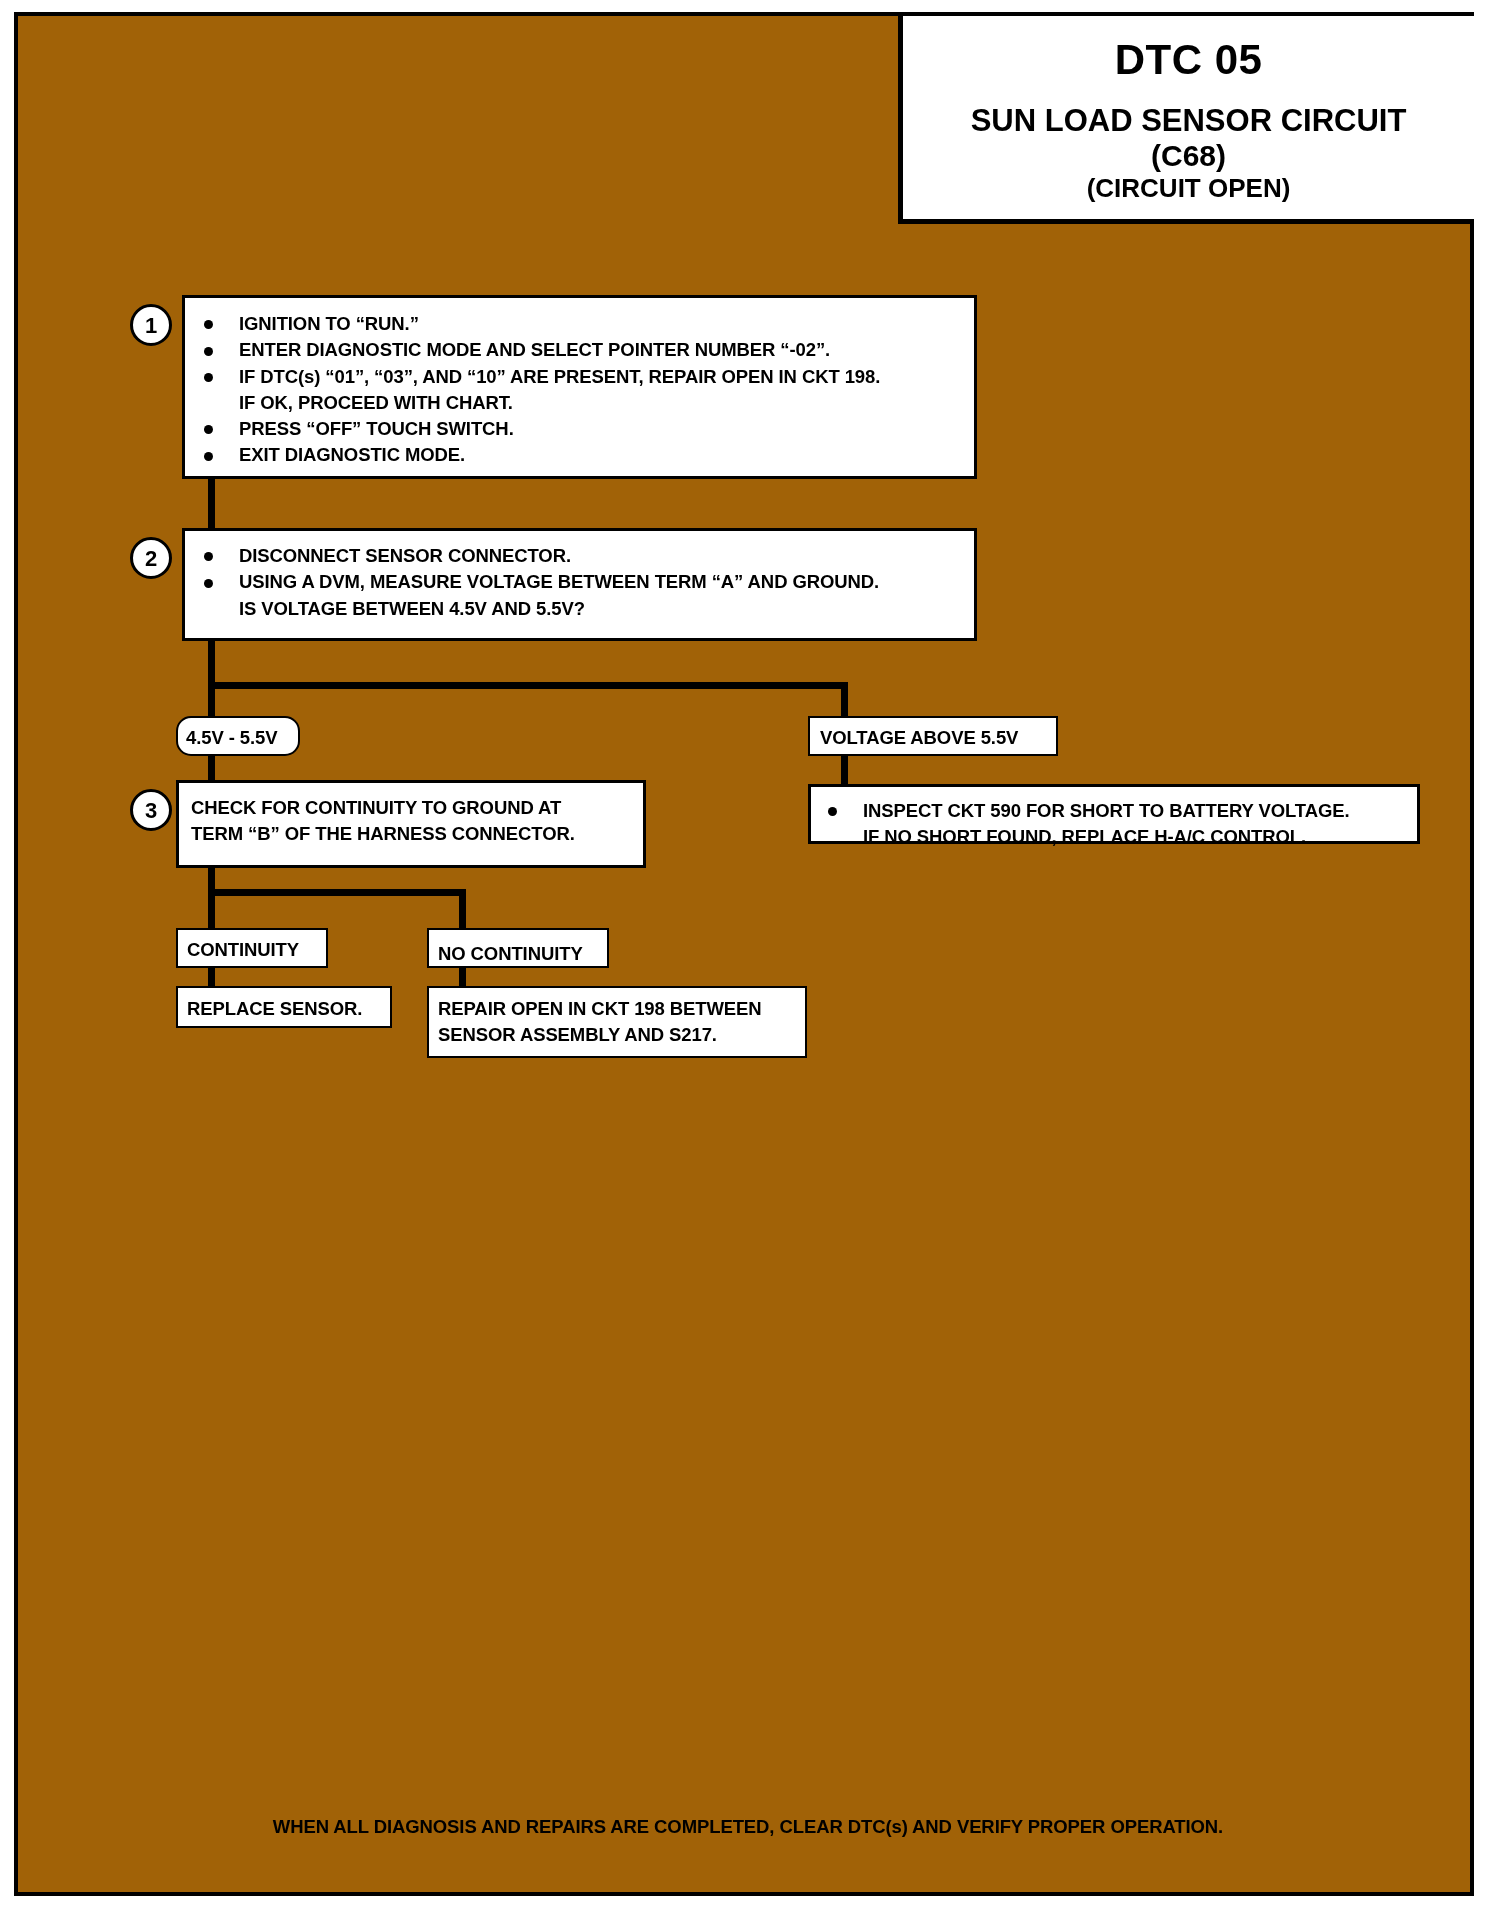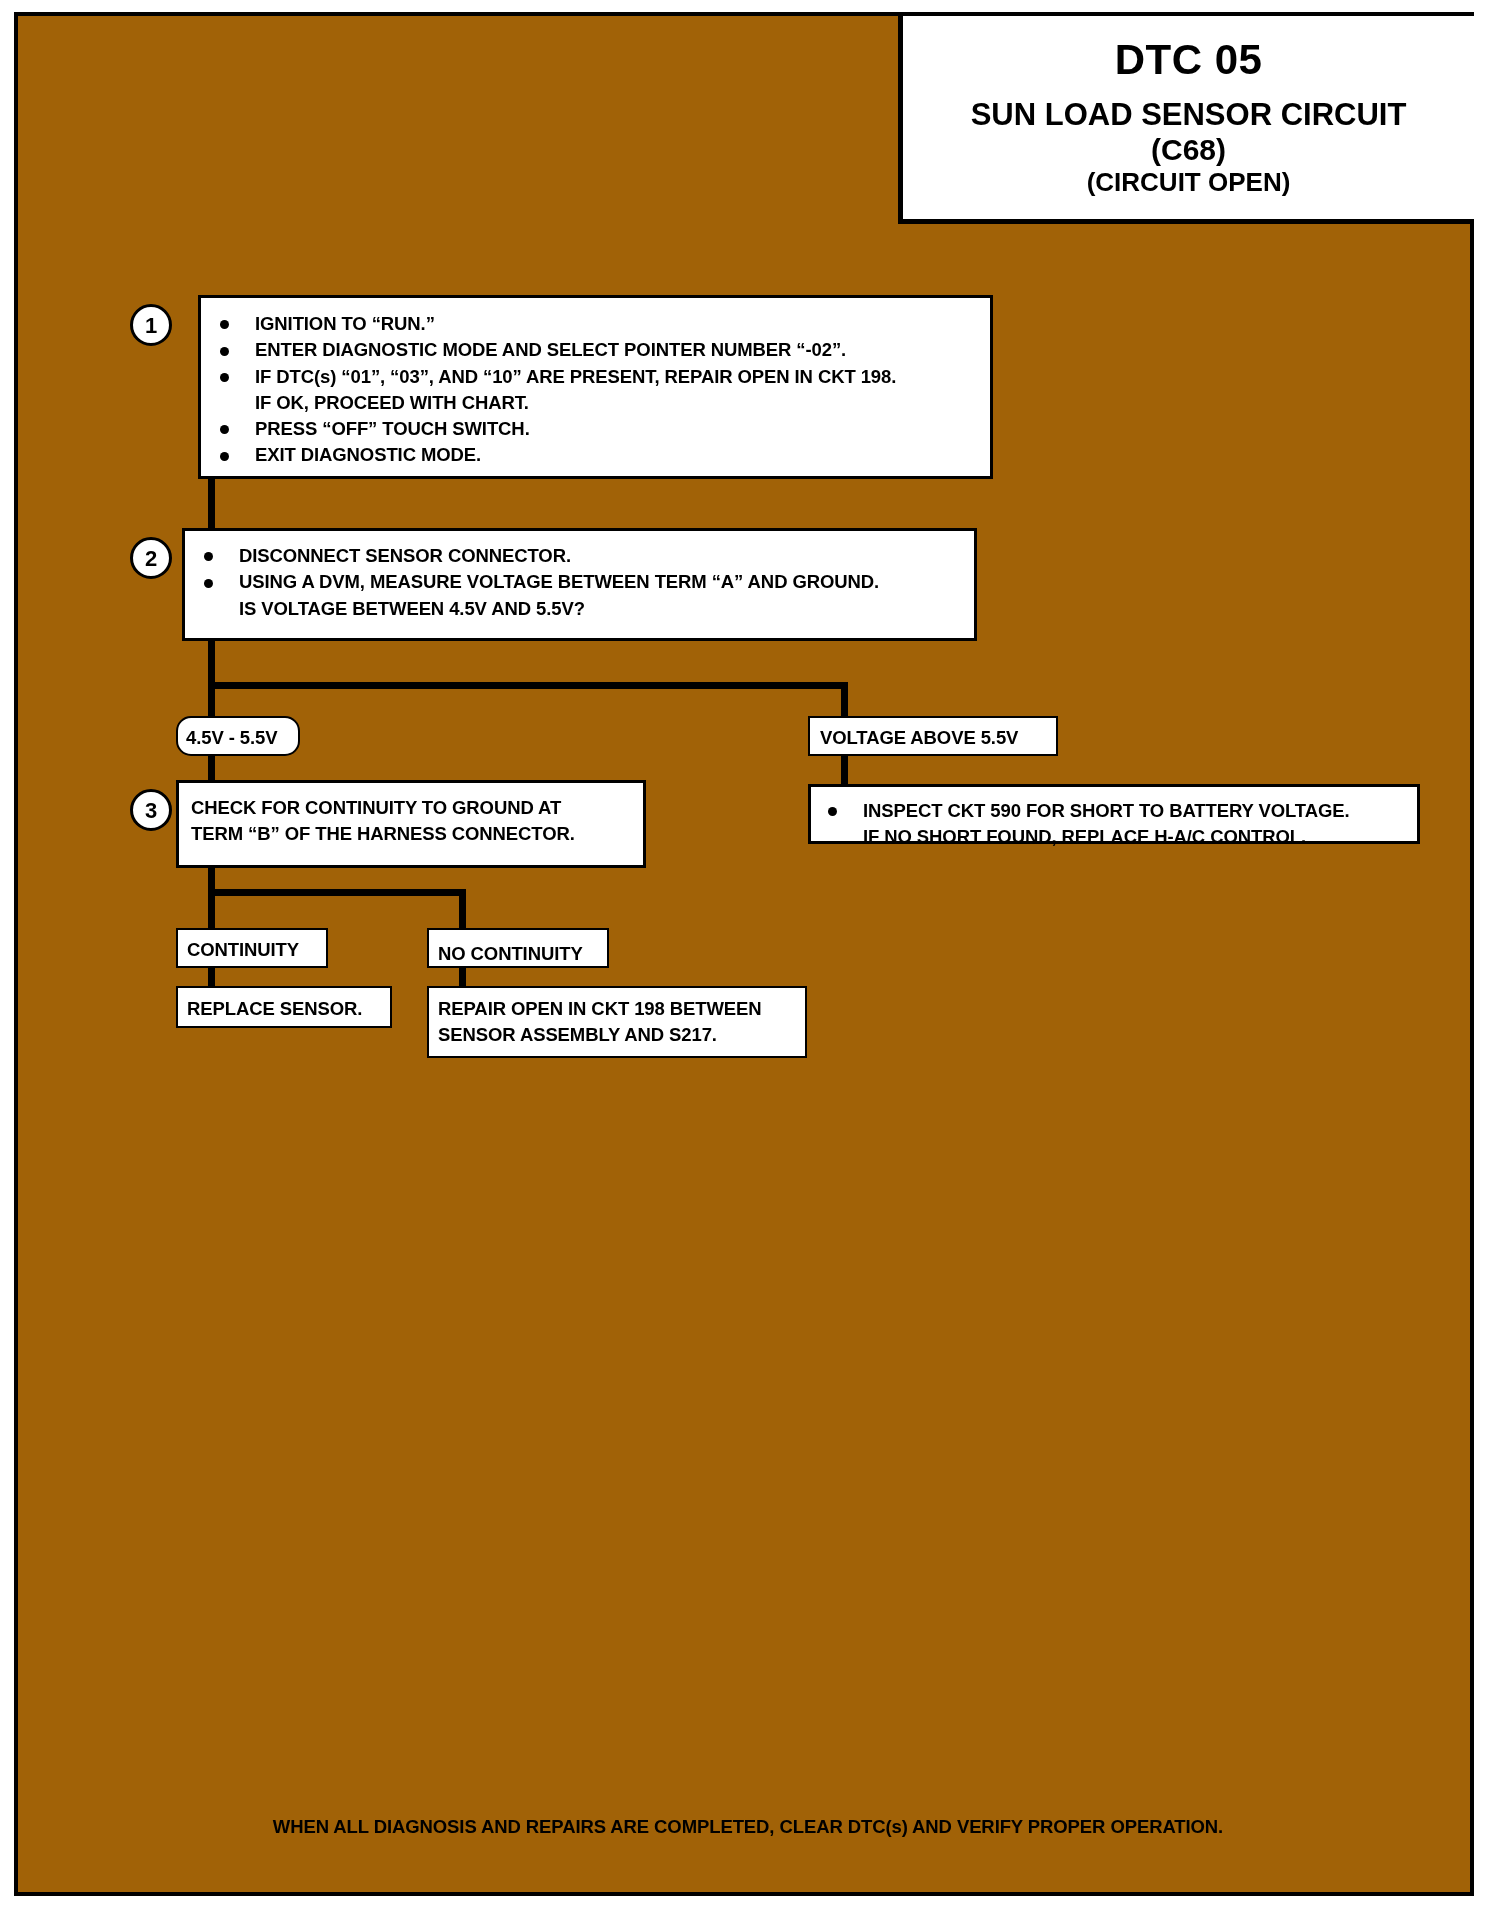--- a/index.html
+++ b/index.html
@@ -41,21 +41,21 @@
     font-size: 42px;
     font-weight: bold;
     letter-spacing: 0.5px;
     line-height: 1.12;
   }
   #circuit-name {
     font-size: 31px;
     font-weight: bold;
     letter-spacing: 0px;
     line-height: 1.15;
-    margin-top: 14px;
+    margin-top: 20px;
   }
   #connector-id {
     font-size: 30px;
     font-weight: bold;
     line-height: 1.1;
   }
   #circuit-state {
     font-size: 26px;
     font-weight: bold;
     line-height: 1.15;
@@ -151,21 +151,21 @@
 
   <div class="vline" style="left:190px; top:852px; height:62px;"></div>
   <div class="hline" style="left:190px; top:873px; width:258px;"></div>
   <div class="vline" style="left:441px; top:873px; height:41px;"></div>
 
   <div class="vline" style="left:190px; top:948px; height:25px;"></div>
 
   <div class="vline" style="left:441px; top:948px; height:25px;"></div>
 
   <div class="step-circle" style="left:112px; top:288px;">1</div>
-  <div class="fbox" style="left:164px; top:279px; width:795px; height:184px; padding:13px 10px 0 12px;margin-left:16px;">
+  <div class="fbox" style="left:164px; top:279px; width:795px; height:184px; padding:13px 10px 0 12px;">
     <ul class="bullet-list">
       <li><span class="dot"></span><span>IGNITION TO “RUN.”</span></li>
       <li><span class="dot"></span><span>ENTER DIAGNOSTIC MODE AND SELECT POINTER NUMBER “-02”.</span></li>
       <li><span class="dot"></span><span>IF DTC(s) “01”, “03”, AND “10” ARE PRESENT, REPAIR OPEN IN CKT 198.</span>
         <span class="cont sub-line">IF OK, PROCEED WITH CHART.</span>
       </li>
       <li><span class="dot"></span><span>PRESS “OFF” TOUCH SWITCH.</span></li>
       <li><span class="dot"></span><span>EXIT DIAGNOSTIC MODE.</span></li>
     </ul>
   </div>

